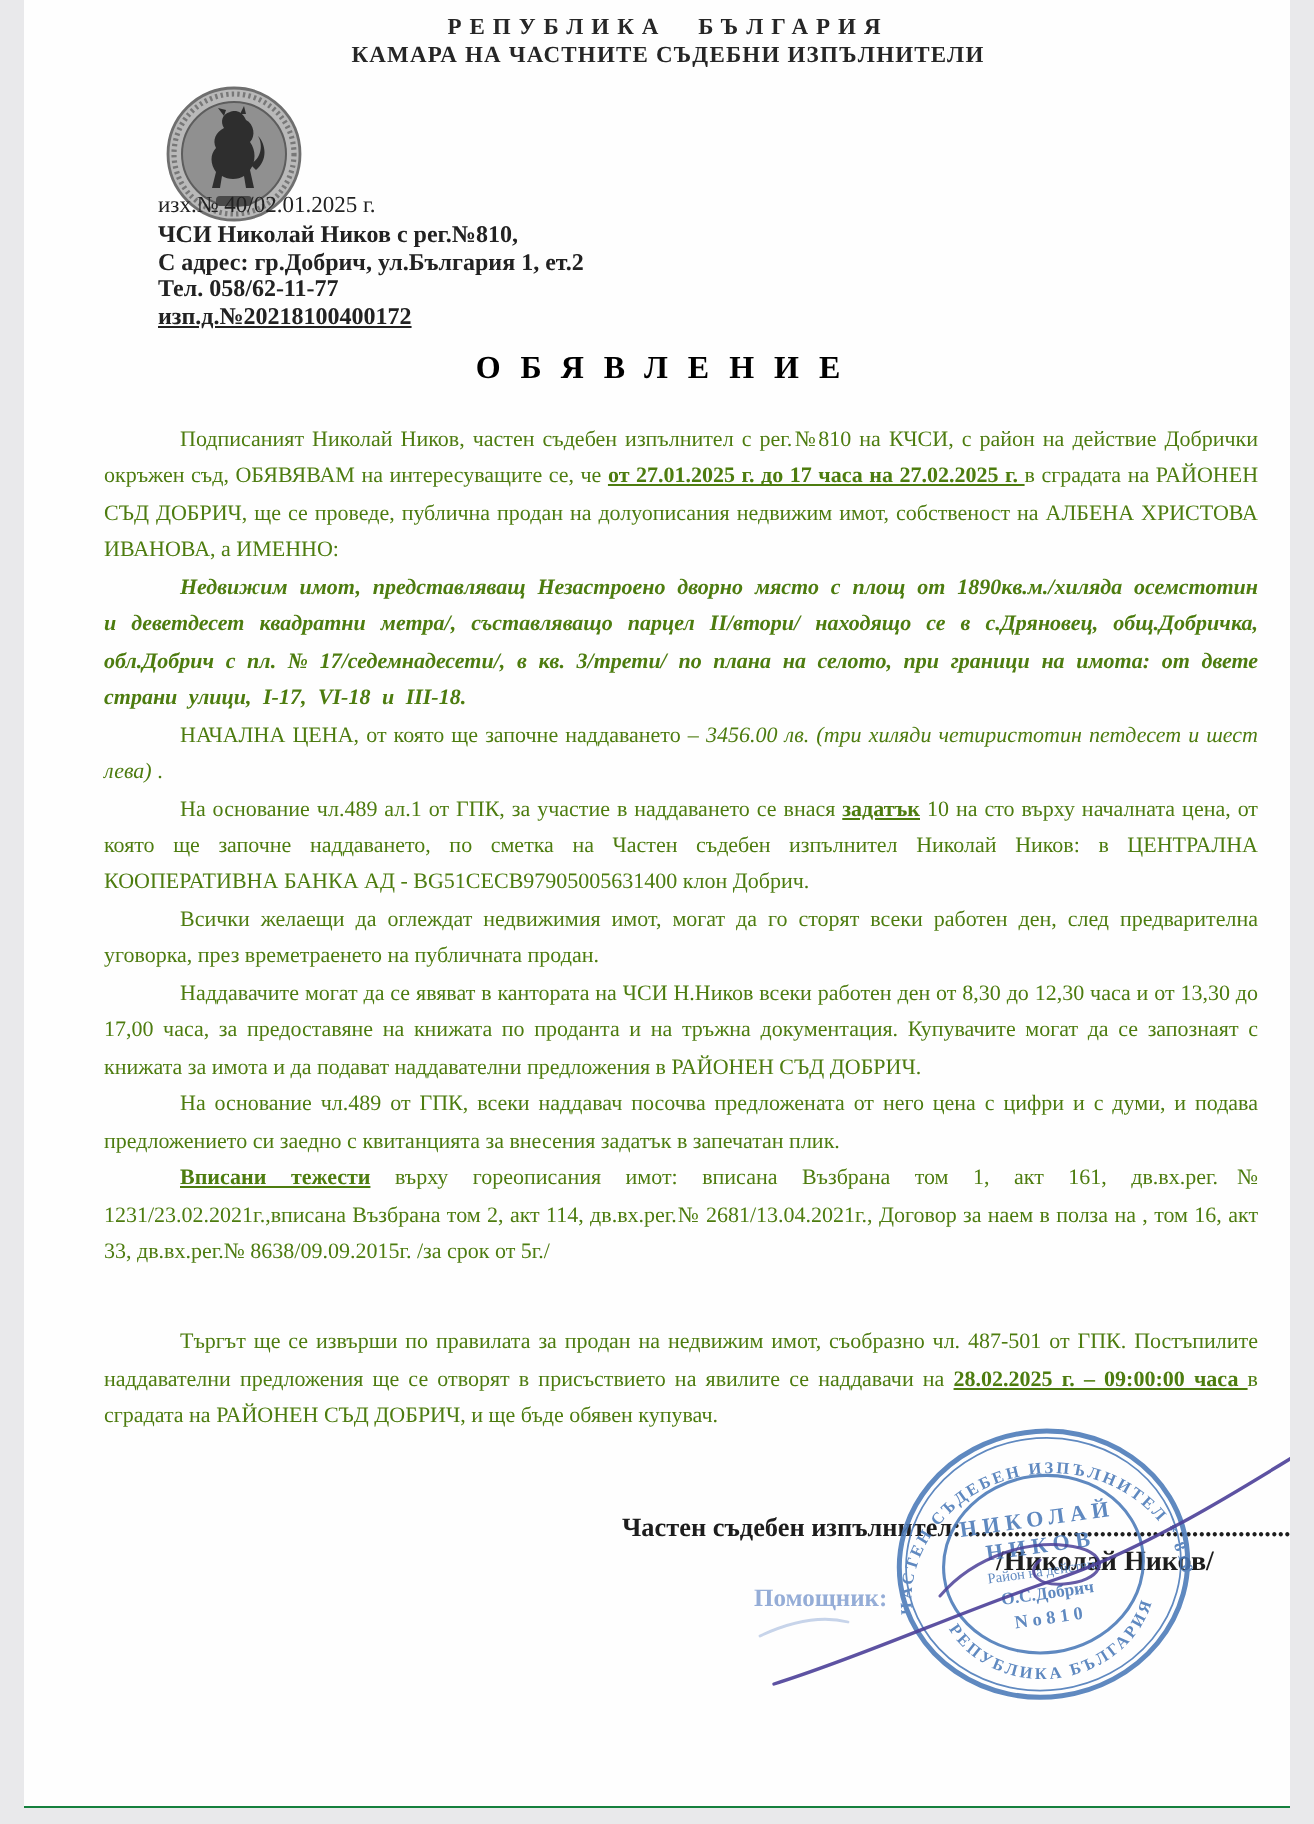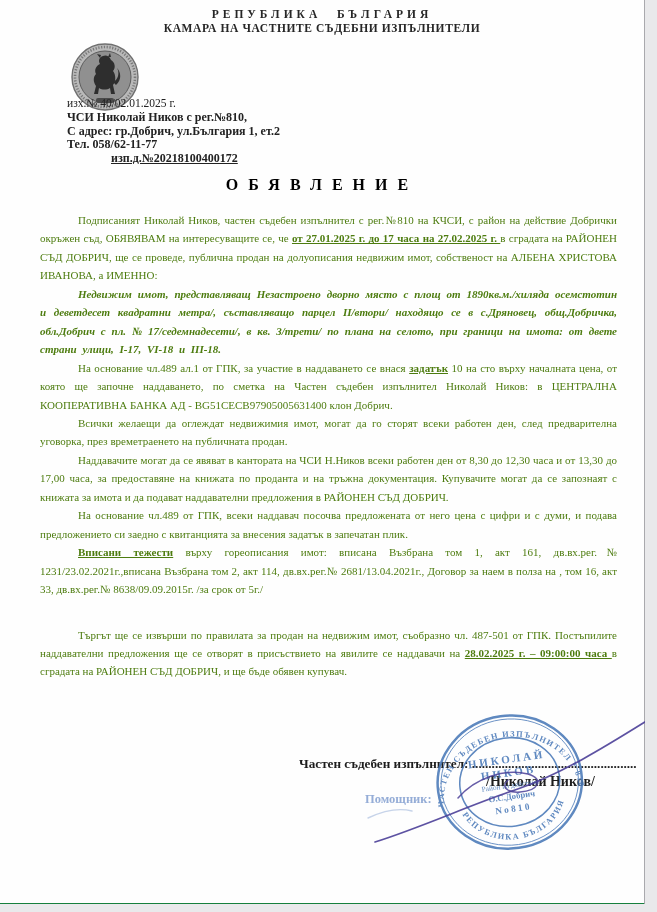--- a/index.html
+++ b/index.html
@@ -3,37 +3,37 @@
 <meta charset="utf-8">
 <style>
   html,body{margin:0;padding:0;}
   body{
     width:657px;height:912px;position:relative;overflow:hidden;
     background:#e9e9eb;
     font-family:"Liberation Serif","DejaVu Serif",serif;
     -webkit-font-smoothing:antialiased;
   }
   .page{
-    position:absolute;left:0;top:0;width:644px;height:903px;
+    position:absolute;left:12px;top:0;width:644px;height:903px;
     background:#fefefe;border-right:1px solid #a9a9ad;border-bottom:3px solid #15803d;
     color:#1d1d1d;
   }
   .edge-right{position:absolute;left:645px;top:0;width:12px;height:912px;background:#e9e9eb;}
   .edge-bottom{position:absolute;left:0;top:904px;width:657px;height:8px;background:#e9e9eb;}
 
   .doc-header{position:absolute;top:8px;left:0;width:100%;text-align:center;color:#262626;}
   .hdr1{font-weight:bold;font-size:11.5px;letter-spacing:4px;word-spacing:9px;}
   .hdr2{font-weight:bold;font-size:11.5px;letter-spacing:.6px;margin-top:2px;}
 
   .seal{position:absolute;left:70px;top:42px;width:70px;height:70px;}
 
   .letterhead{position:absolute;left:67px;top:97px;font-size:12px;line-height:13.4px;color:#222;}
   .lh-ref{font-weight:normal;font-size:11.5px;margin-bottom:1px;}
   .lh-b{font-weight:bold;}
-  .lh-u{font-weight:bold;text-decoration:underline;margin-left:44px;}
+  .lh-u{font-weight:bold;text-decoration:underline;}
 
   .title{
     position:absolute;top:176px;left:0;width:100%;margin:0;text-align:center;
     font-size:16px;font-weight:bold;letter-spacing:10px;color:#000000;
   }
 
   .docbody{
     position:absolute;left:40px;top:211px;width:577px;
     font-size:11px;line-height:18.45px;text-align:justify;color:#4d7c0f;
   }
@@ -84,20 +84,21 @@
     <div class="lh-b">С адрес: гр.Добрич, ул.България 1, ет.2</div>
     <div class="lh-b">Тел. 058/62-11-77</div>
     <div class="lh-u">изп.д.№20218100400172</div>
   </div>
 
   <h1 class="title">ОБЯВЛЕНИЕ</h1>
 
   <div class="docbody">
       <div class="para"><span class="">Подписаният Николай Ников, частен съдебен изпълнител с рег.№810 на КЧСИ, с район на действие Добрички окръжен съд, ОБЯВЯВАМ на интересуващите се, че </span><span class="b u">от 27.01.2025 г. до 17 часа на 27.02.2025  г. </span><span class=""> в сградата на РАЙОНЕН СЪД ДОБРИЧ, ще се проведе, публична продан на долуописания недвижим имот, собственост на АЛБЕНА ХРИСТОВА ИВАНОВА, а ИМЕННО:</span></div>
       <div class="para bi"><span class="">Недвижим имот, представляващ Незастроено дворно място с площ от 1890кв.м./хиляда осемстотин и деветдесет квадратни метра/, съставляващо парцел II/втори/ находящо се в с.Дряновец, общ.Добричка, обл.Добрич с пл. № 17/седемнадесети/, в кв. 3/трети/ по плана на селото, при граници на имота: от двете страни улици, I-17, VI-18 и III-18.</span></div>
+      <div class="para"><span class="">НАЧАЛНА ЦЕНА, от която ще започне наддаването – </span><span class="i ">3456.00 лв. (три хиляди четиристотин петдесет и шест лева)</span><span class=""> .</span></div>
       <div class="para"><span class="">На основание чл.489 ал.1 от ГПК, за участие в наддаването се внася </span><span class="b ">задатък</span><span class=""> 10 на сто върху началната цена, от която ще започне наддаването, по сметка на Частен съдебен изпълнител Николай Ников: в ЦЕНТРАЛНА КООПЕРАТИВНА БАНКА АД - BG51CECB97905005631400 клон Добрич.</span></div>
       <div class="para"><span class="">Всички желаещи да оглеждат недвижимия имот, могат да го сторят всеки работен ден, след предварителна уговорка, през времетраенето на публичната продан.</span></div>
       <div class="para"><span class="">Наддавачите могат да се явяват в кантората на ЧСИ Н.Ников всеки работен ден от 8,30 до 12,30 часа и от 13,30 до 17,00 часа, за предоставяне на книжата по проданта и на тръжна документация. Купувачите могат да се запознаят с книжата за имота и да подават наддавателни предложения в  РАЙОНЕН СЪД ДОБРИЧ.</span></div>
       <div class="para"><span class="">На основание чл.489 от ГПК, всеки наддавач посочва предложената от него цена с цифри и с думи, и подава предложението си заедно с квитанцията за внесения задатък в запечатан плик.</span></div>
       <div class="para"><span class="b ">Вписани тежести</span><span class=""> върху гореописания имот: вписана Възбрана  том 1, акт 161, дв.вх.рег.№ 1231/23.02.2021г.,вписана Възбрана  том 2, акт 114, дв.вх.рег.№ 2681/13.04.2021г., Договор за наем в полза на , том 16, акт 33, дв.вх.рег.№ 8638/09.09.2015г. /за срок от 5г./</span></div>
       <div class="para gap"><span class="">Търгът ще се извърши по правилата за продан на недвижим имот, съобразно чл. 487-501 от ГПК. Постъпилите наддавателни предложения ще се отворят в присъствието на явилите се наддавачи на </span><span class="b u">28.02.2025  г. –   09:00:00  часа </span><span class=""> в сградата на РАЙОНЕН СЪД ДОБРИЧ, и ще бъде обявен купувач.</span></div>
     </div>
 
   <div class="sig-row"><span>Частен съдебен изпълнител: </span><span>..................................................</span></div>
   <div class="sig-name">/Николай Ников/</div>

